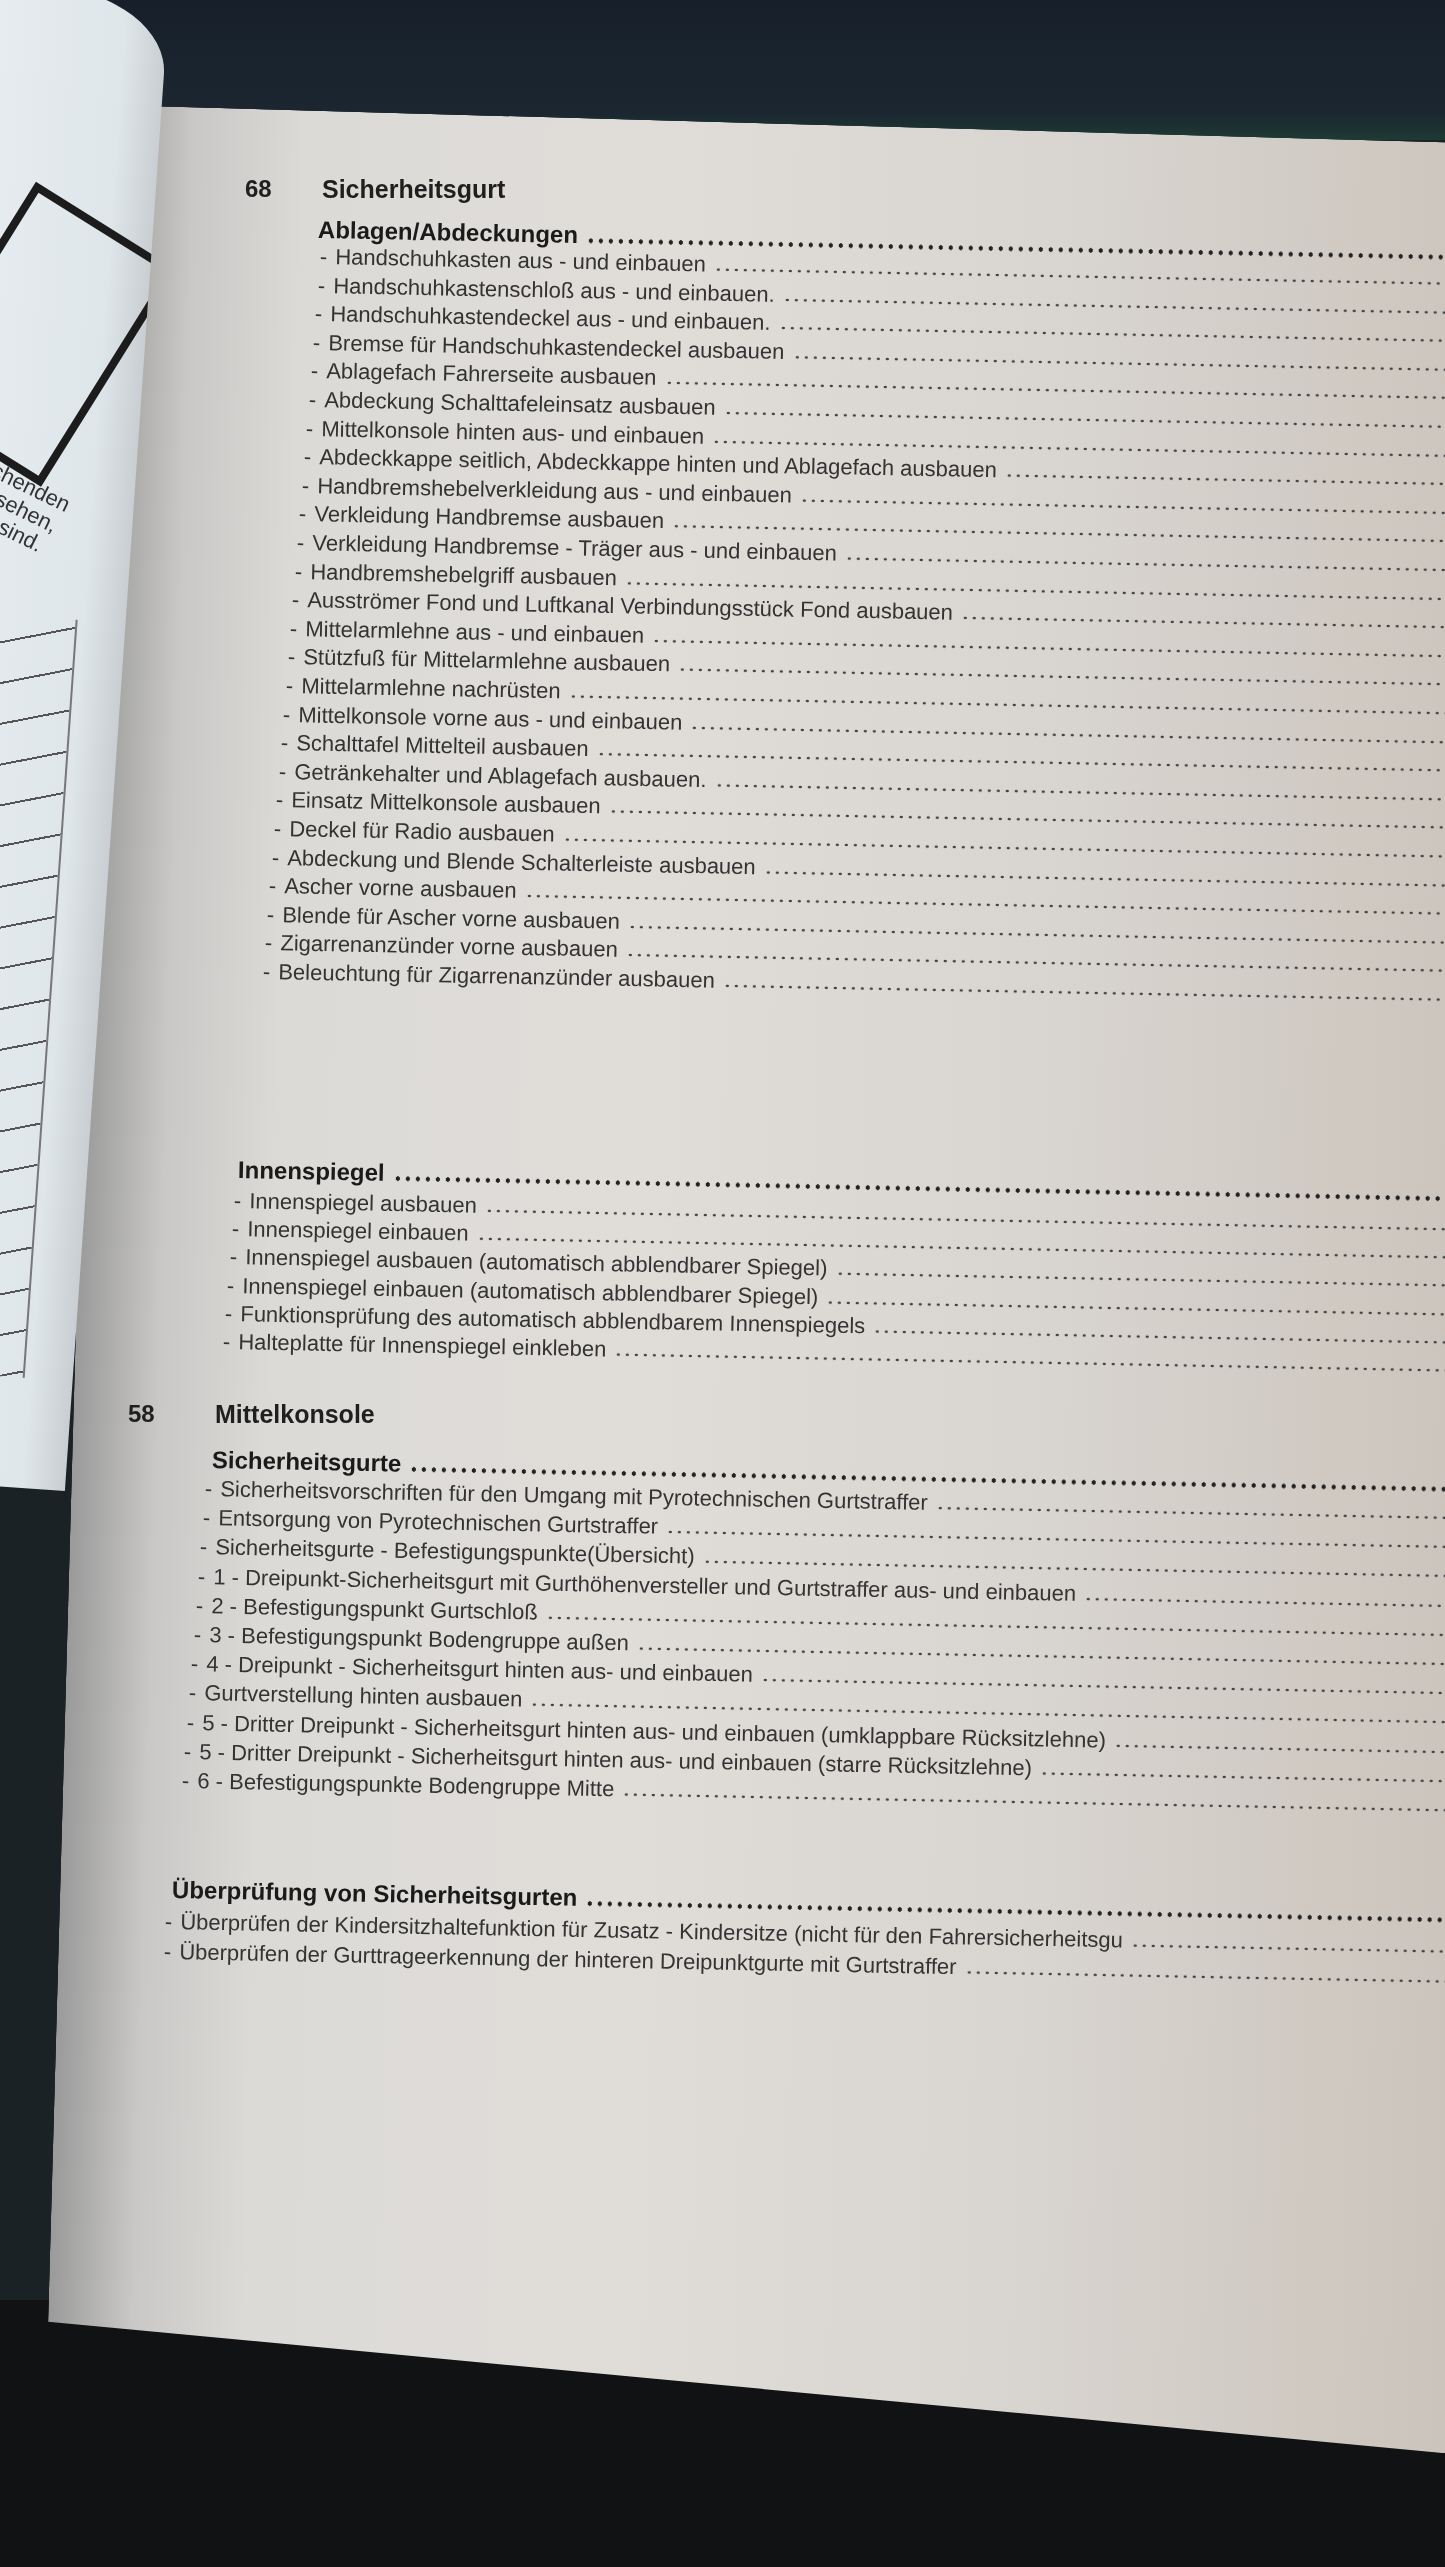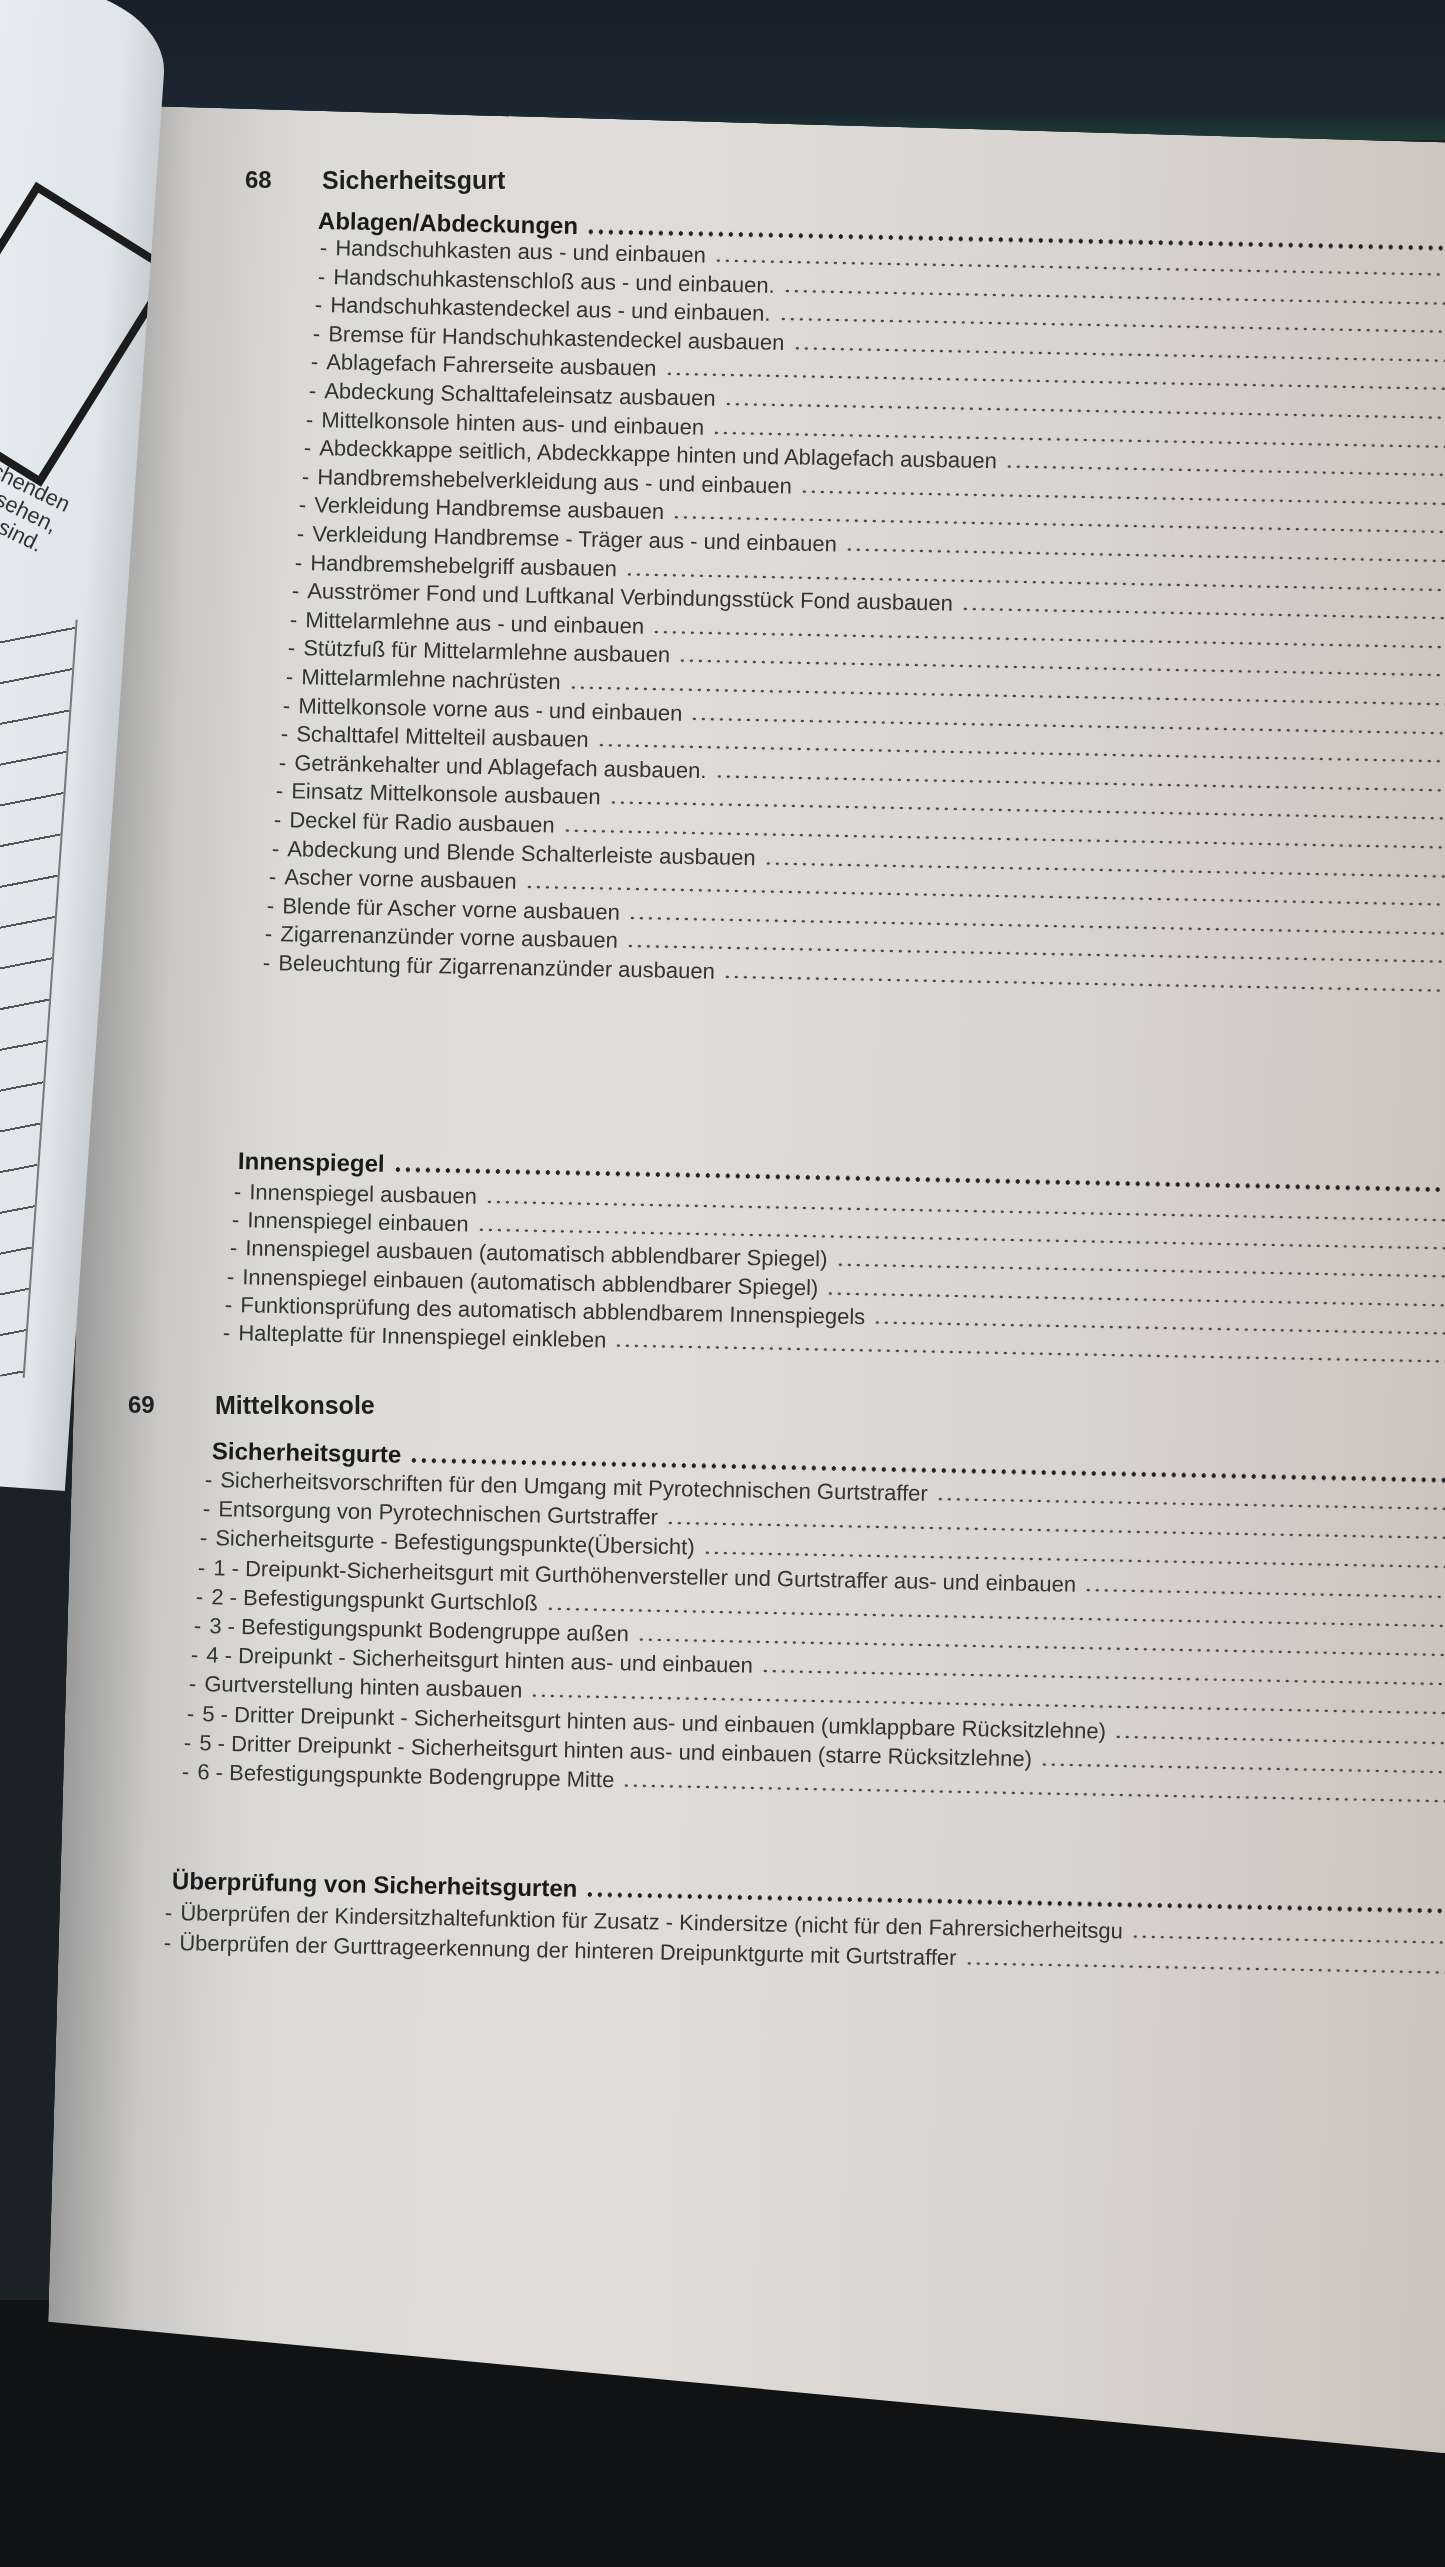--- a/index.html
+++ b/index.html
@@ -39,21 +39,21 @@
     position: absolute; left: 60px; top: 470px; color: #333;
     font-size: 22px; line-height: 24px; transform: rotate(22deg); transform-origin: 0 0;
   }
   .left-grid {
     position: absolute; left: 40px; top: 630px; width: 120px; height: 760px;
     background-image: repeating-linear-gradient(165deg, transparent 0 38px, #555 38px 40px);
     border-right: 2px solid #777;
   }
 
   .toc {
-    position: absolute; left: 0; top: 7px; width: 1227px; height: 2300px;
+    position: absolute; left: 0; top: 16px; width: 1227px; height: 2300px;
     color: #2a2a2a;
   }
   .line {
     position: absolute; white-space: nowrap; display: flex; align-items: baseline;
     transform-origin: 0 50%;
   }
   .num { font-weight: bold; font-size: 24px; color: #1f1f1f; position: absolute; }
   .chapter { font-weight: bold; font-size: 25px; color: #1f1f1f; }
   .section { font-weight: bold; font-size: 24px; color: #1a1a1a; }
   .item { font-size: 22px; color: #333; }
@@ -250,21 +250,21 @@
     <div class="line item" style="left: 225.2px; top: 1284.8px; width: 1274.8px; transform: rotate(1.1deg);">
       <span class="dash">-</span>
       <span>Funktionsprüfung des automatisch abblendbarem Innenspiegels</span>
       <span class="leader"></span>
     </div>
     <div class="line item" style="left: 223px; top: 1313px; width: 1277px; transform: rotate(1.1deg);">
       <span class="dash">-</span>
       <span>Halteplatte für Innenspiegel einkleben</span>
       <span class="leader"></span>
     </div>
-    <div class="num" style="left: 128px; top: 1384px;">69</div>
+    <div class="num" style="left: 128px; top: 1384px;">58</div>
     <div class="line chapter" style="left: 215px; top: 1384px;">Mittelkonsole</div>
     <div class="line section" style="left: 212px; top: 1430px; width: 1288px; transform: rotate(1.1deg);">
       <span>Sicherheitsgurte</span>
       <span class="leader bold"></span>
     </div>
     <div class="line item" style="left: 205px; top: 1460px; width: 1295px; transform: rotate(1.1deg);">
       <span class="dash">-</span>
       <span>Sicherheitsvorschriften für den Umgang mit Pyrotechnischen Gurtstraffer</span>
       <span class="leader"></span>
     </div>

